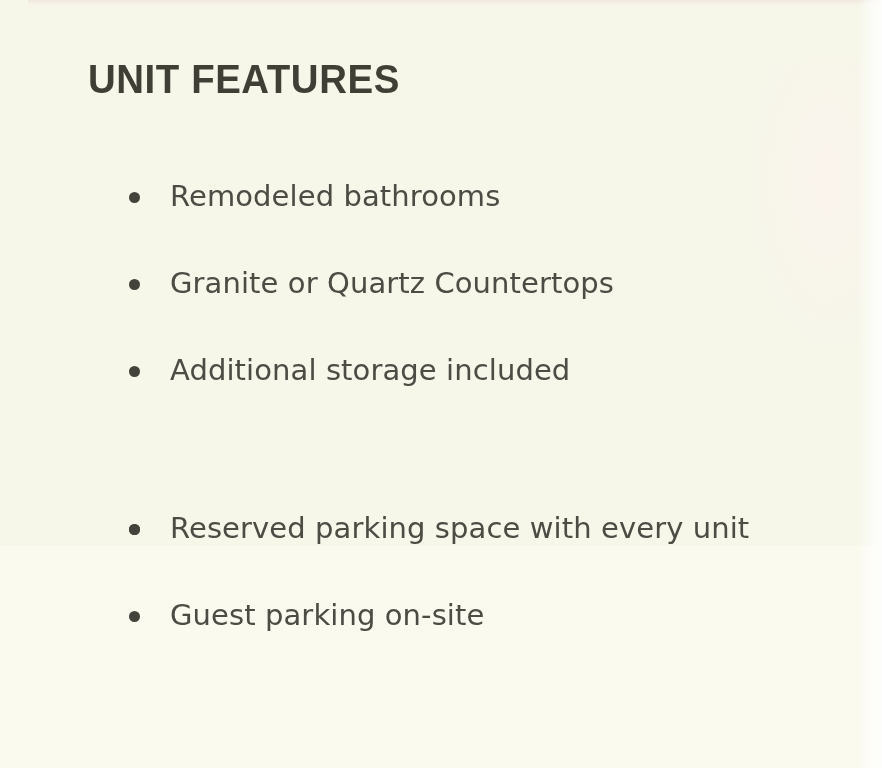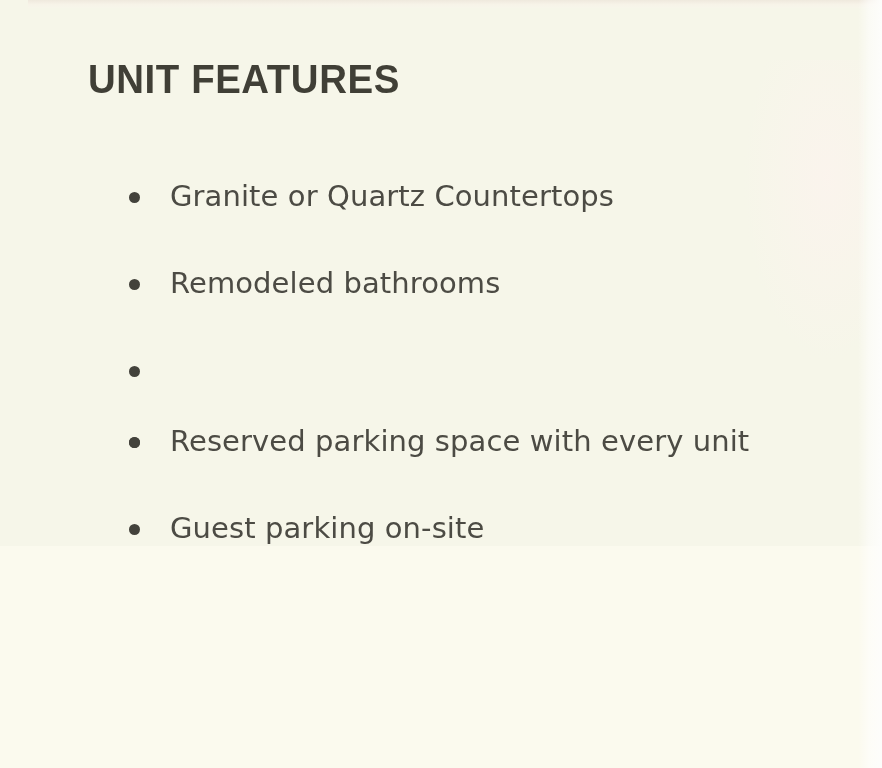--- a/index.html
+++ b/index.html
@@ -151,30 +151,31 @@
   <div class="bloom"></div>
 
   <div class="content">
 
     <h1 class="slide-title">UNIT FEATURES</h1>
 
     <ul class="feature-list">
 
       <li class="feature-item">
         <span class="bullet"></span>
+        <span>Remodeled bathrooms</span>
+      </li>
+
+      <li class="feature-item">
+        <span class="bullet"></span>
         <span>Granite or Quartz Countertops</span>
       </li>
 
       <li class="feature-item">
         <span class="bullet"></span>
-        <span>Remodeled bathrooms</span>
-      </li>
-
-      <li class="feature-item">
-        <span class="bullet"></span>
+        <span>Additional storage included</span>
       </li>
 
       <li class="feature-item spacer">
         
       </li>
 
       <li class="feature-item">
         <span class="bullet"></span>
       </li>
 

